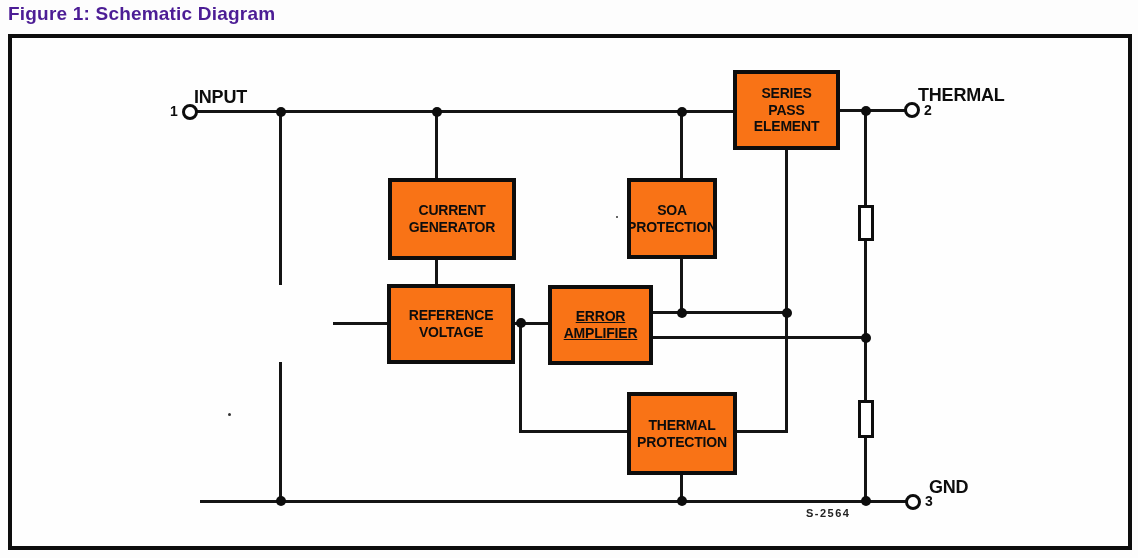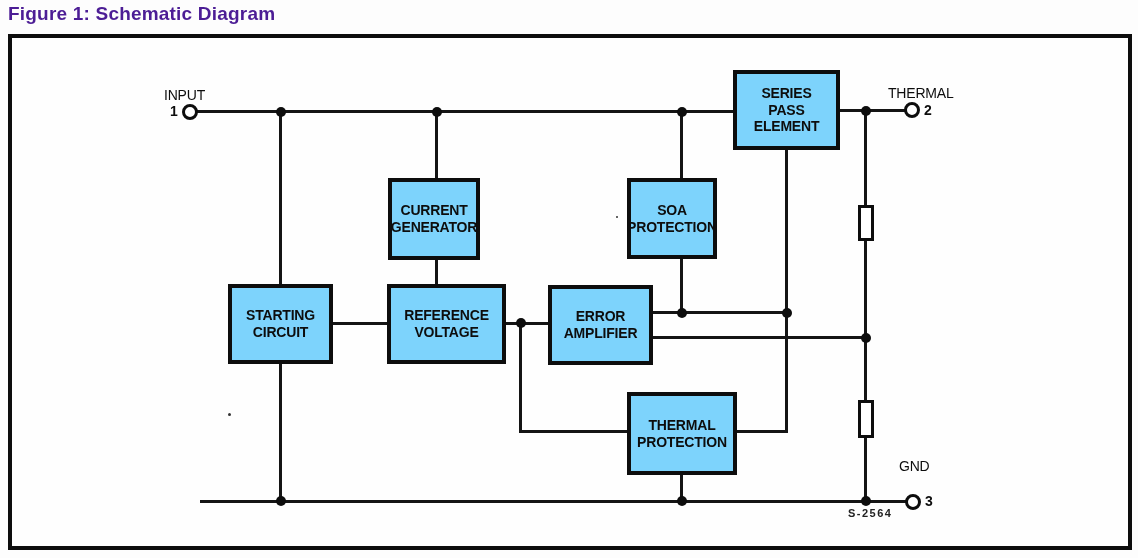--- a/index.html
+++ b/index.html
@@ -9,36 +9,36 @@
   }
   .fig-title{
     position:absolute;left:8px;top:3px;font-size:19px;font-weight:bold;
     letter-spacing:.2px;color:#4c1d95;white-space:nowrap;
   }
   .frame{
     position:absolute;left:8px;top:34px;width:1116px;height:508px;
     border:4px solid #0d0d0d;background:#fefefe;
   }
   .block{
-    position:absolute;border:4px solid #0d0d0d;background:#7dd3fc;
+    position:absolute;border:4px solid #0d0d0d;background:#f97316;
     display:flex;align-items:center;justify-content:center;box-sizing:border-box;
   }
   .block-label{
     font-size:14px;font-weight:bold;text-align:center;line-height:1.18;
     white-space:pre-line;letter-spacing:-.2px;color:#0d0d0d;
   }
   .wire-h,.wire-v{position:absolute;background:#141414;}
   .wire-h{height:3px;}
   .wire-v{width:3px;}
   .dot{position:absolute;width:10px;height:10px;border-radius:50%;background:#0d0d0d;}
   .term-circle{
     position:absolute;width:10px;height:10px;border:3px solid #0d0d0d;
     border-radius:50%;background:#fff;
   }
-  .term-label{position:absolute;font-size:14px;font-weight:normal;letter-spacing:-.2px;white-space:nowrap;color:#0d0d0d;}
+  .term-label{position:absolute;font-size:18px;font-weight:bold;letter-spacing:-.2px;white-space:nowrap;color:#0d0d0d;margin-left:30px;}
   .pin-num{position:absolute;font-size:14px;font-weight:bold;color:#0d0d0d;}
   .resistor{position:absolute;width:10px;height:30px;border:3px solid #0d0d0d;background:#fff;}
   .fig-code{position:absolute;font-size:11px;font-weight:bold;letter-spacing:1.5px;color:#222;}
   .speck{position:absolute;background:#333;border-radius:50%;}
 </style>
 </head>
 <body>
 
 <div class="canvas">
 
@@ -86,33 +86,29 @@
   <div class="dot" style="left:677px;top:308px;"></div>
   <div class="dot" style="left:782px;top:308px;"></div>
   <div class="dot" style="left:861px;top:333px;"></div>
   <div class="dot" style="left:276px;top:496px;"></div>
   <div class="dot" style="left:677px;top:496px;"></div>
   <div class="dot" style="left:861px;top:496px;"></div>
 
   <div class="resistor" style="left:858px;top:205px;"></div>
   <div class="resistor" style="left:858px;top:400px;height:32px;"></div>
 
-  <div class="block" style="left:228px;top:284px;width:105px;height:80px;">
-    <span class="block-label">STARTING
-CIRCUIT</span>
-  </div>
-  <div class="block" style="left:388px;top:178px;width:92px;height:82px;">
+  <div class="block" style="left:388px;top:178px;width:128px;height:82px;">
     <span class="block-label">CURRENT
 GENERATOR</span>
   </div>
-  <div class="block" style="left:387px;top:284px;width:119px;height:80px;">
+  <div class="block" style="left:387px;top:284px;width:128px;height:80px;">
     <span class="block-label">REFERENCE
 VOLTAGE</span>
   </div>
-  <div class="block" style="left:548px;top:285px;width:105px;height:80px;">
+  <div class="block" style="left:548px;top:285px;width:105px;height:80px;text-decoration:underline;">
     <span class="block-label">ERROR
 AMPLIFIER</span>
   </div>
   <div class="block" style="left:627px;top:178px;width:90px;height:81px;">
     <span class="block-label">SOA
 PROTECTION</span>
   </div>
   <div class="block" style="left:733px;top:70px;width:107px;height:80px;">
     <span class="block-label">SERIES
 PASS
@@ -124,22 +120,22 @@
   </div>
 
   <div class="term-label" style="left:164px;top:87px;">INPUT</div>
   <div class="pin-num" style="left:170px;top:103px;">1</div>
   <div class="term-circle" style="left:182px;top:104px;"></div>
 
   <div class="term-label" style="left:888px;top:85px;">THERMAL</div>
   <div class="term-circle" style="left:904px;top:102px;"></div>
   <div class="pin-num" style="left:924px;top:102px;">2</div>
 
-  <div class="term-label" style="left:899px;top:458px;">GND</div>
+  <div class="term-label" style="left:899px;top:477px;">GND</div>
   <div class="term-circle" style="left:905px;top:494px;"></div>
   <div class="pin-num" style="left:925px;top:493px;">3</div>
 
-  <div class="fig-code" style="left:848px;top:507px;text-align:right;">S-2564</div>
+  <div class="fig-code" style="left:806px;top:507px;text-align:right;">S-2564</div>
 
   <div class="speck" style="left:228px;top:413px;width:3px;height:3px;"></div>
   <div class="speck" style="left:616px;top:216px;width:2px;height:2px;"></div>
 
 </div>
 
 </body></html>

